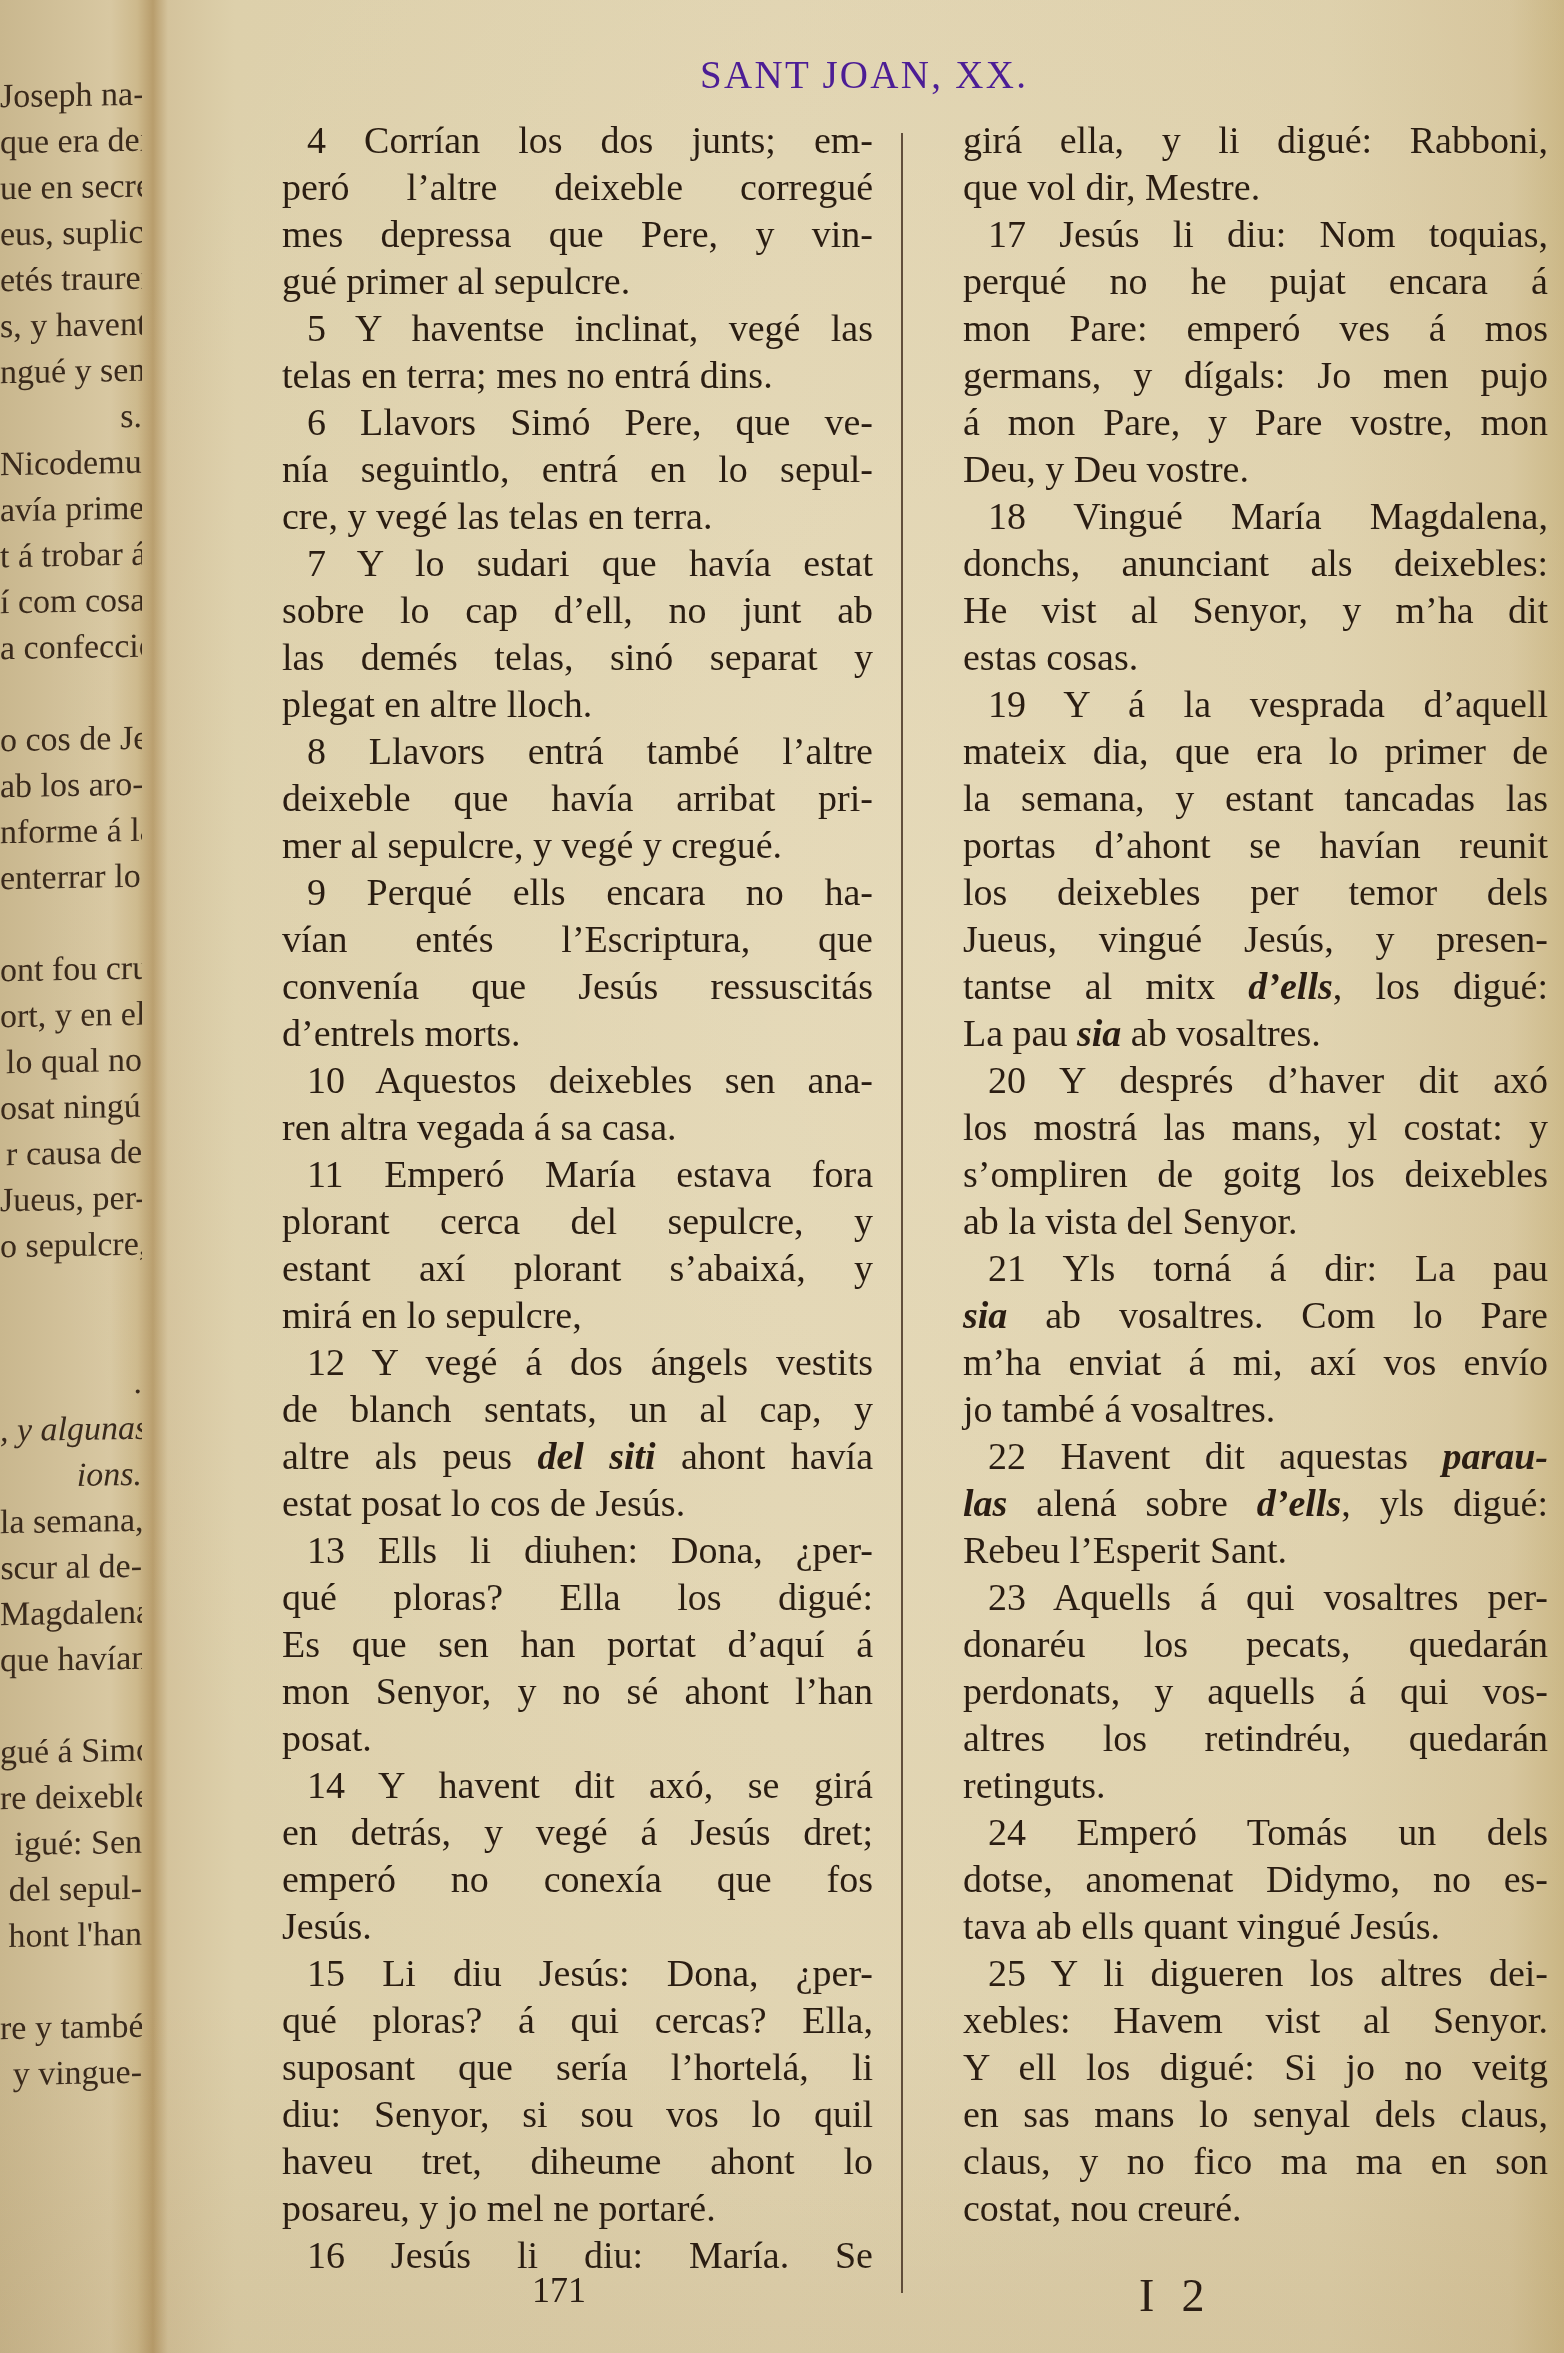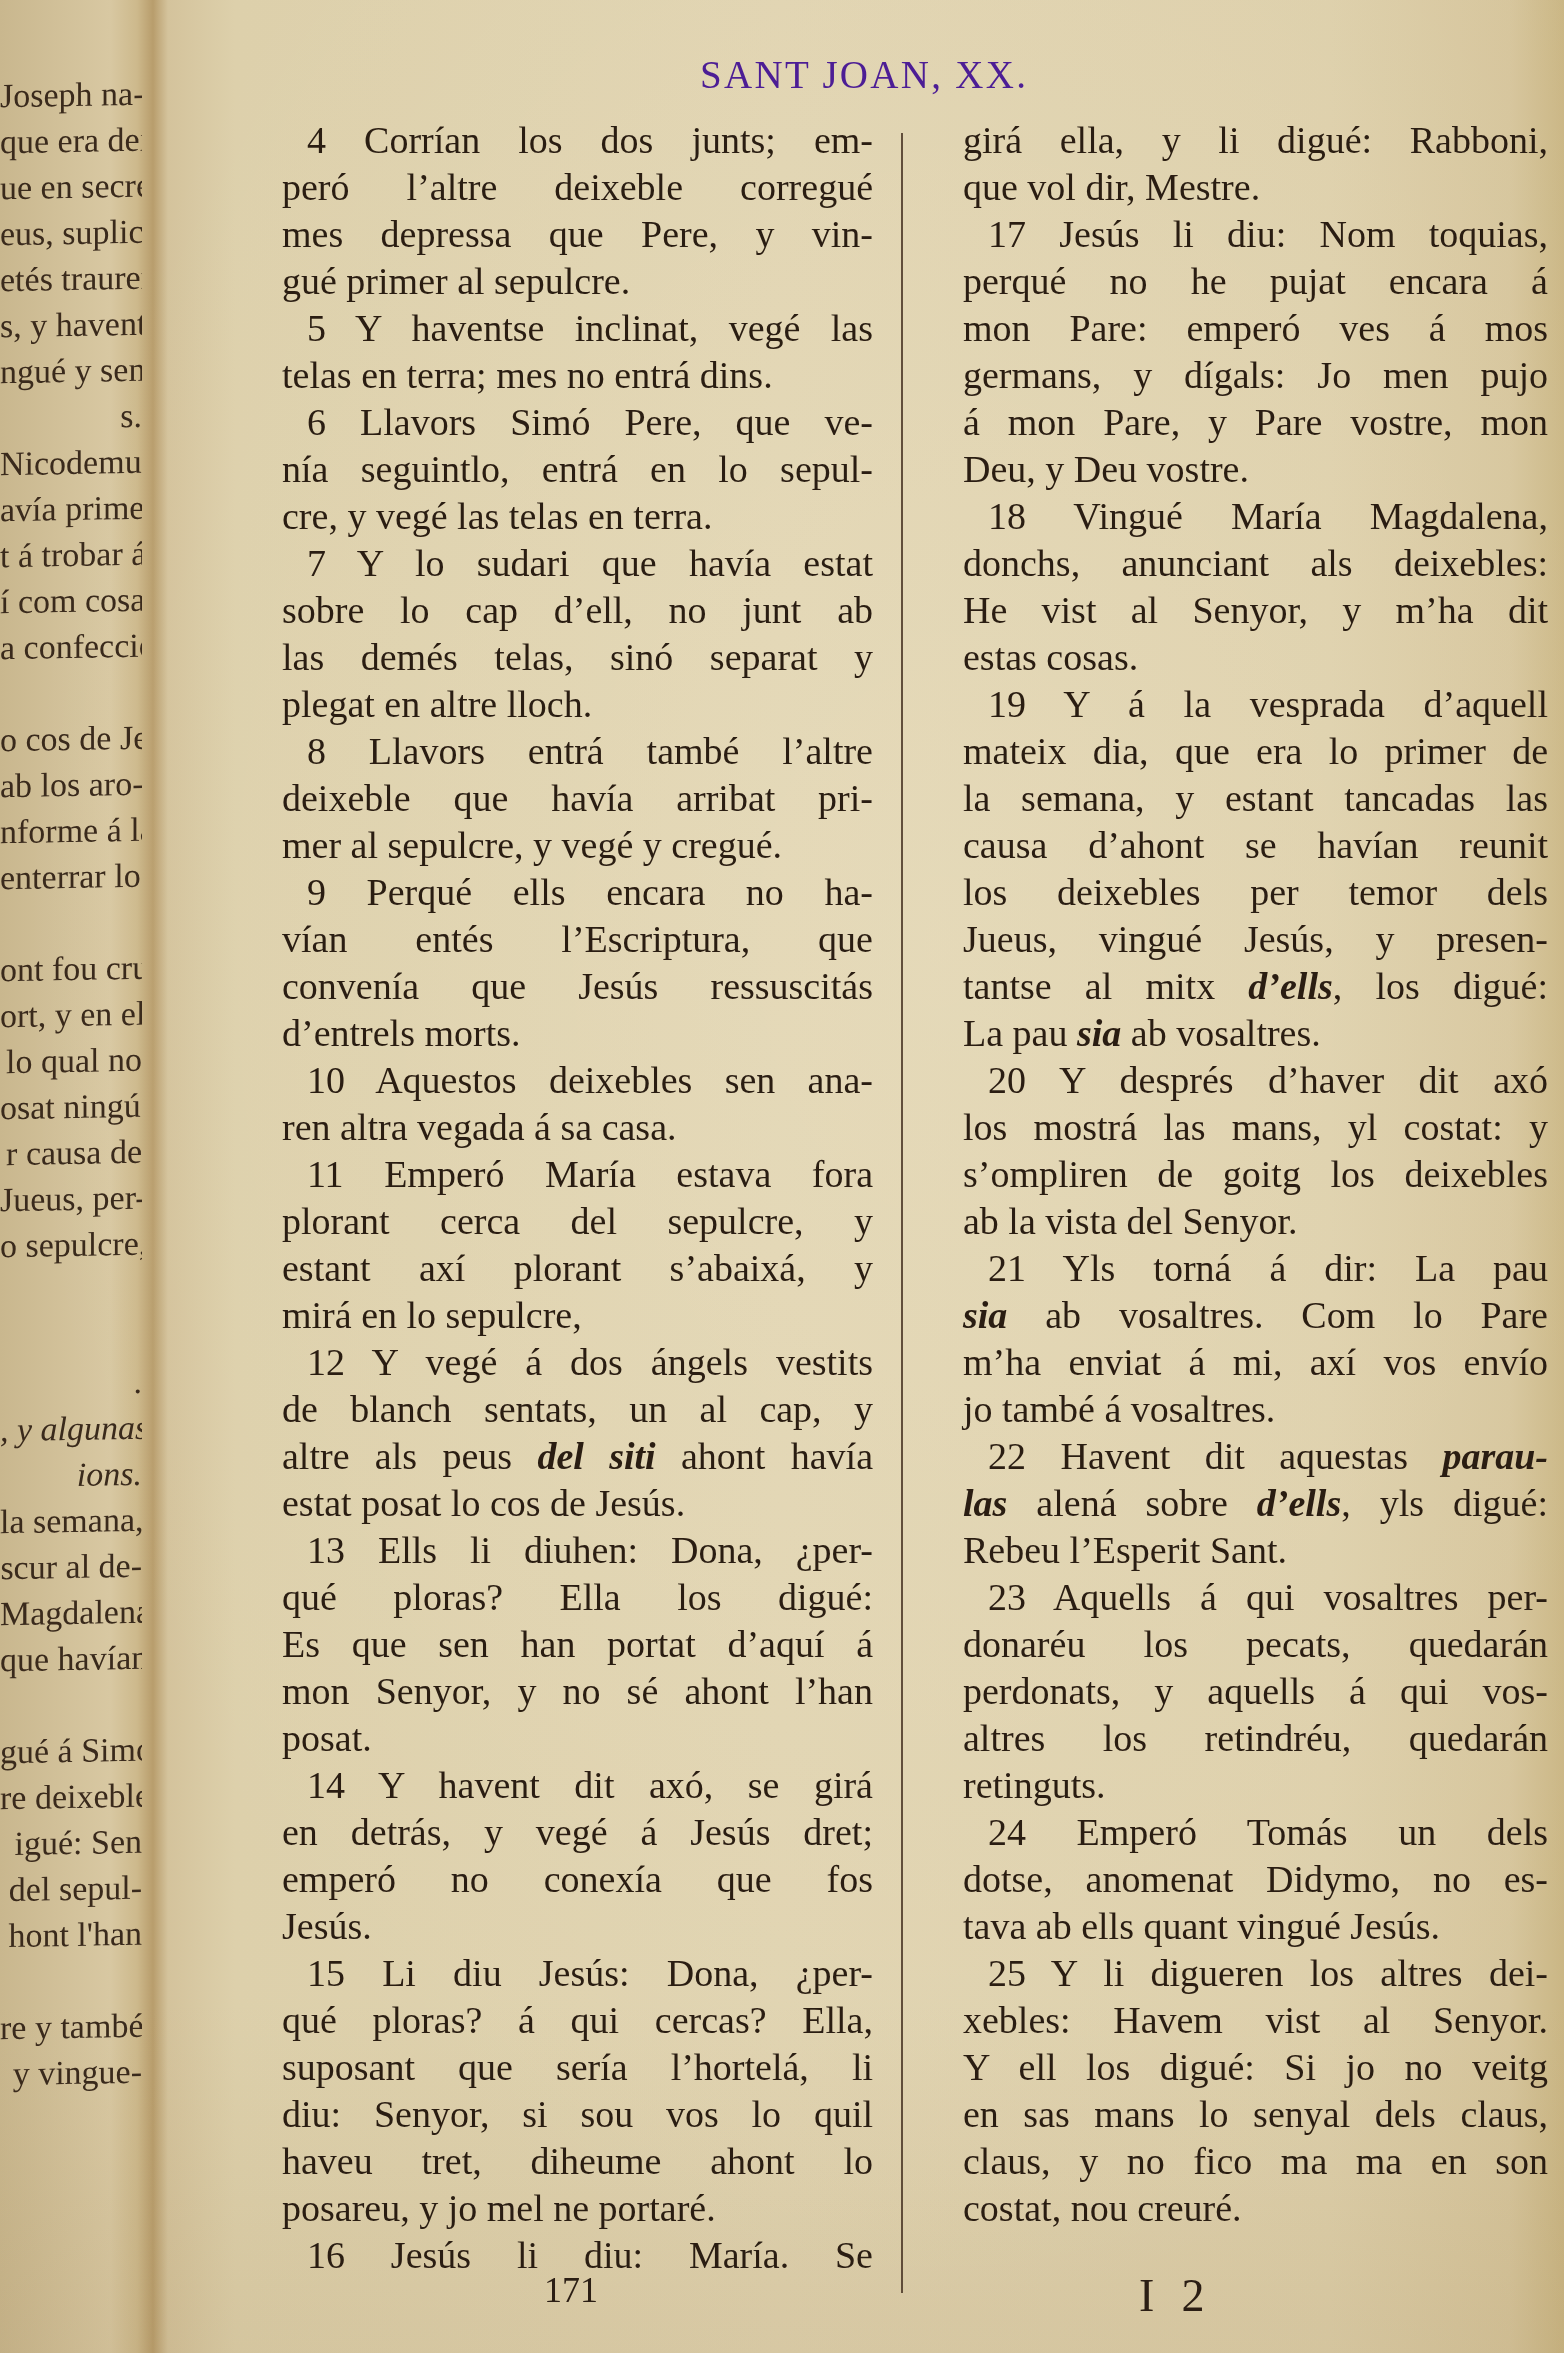--- a/index.html
+++ b/index.html
@@ -50,21 +50,21 @@
   .line em { font-style: italic; font-weight: bold; }
 
   .divider {
     position: absolute; left: 901px; top: 133px; width: 1.6px; height: 2160px;
     background: #4a3626; opacity: 0.85;
   }
 
   .page-number {
     position: absolute; top: 2269px; font-size: 36px; color: #2b1e14;
   }
-  .pn-main { left: 532px; margin-left: 12px; }
+  .pn-main { left: 532px; }
   .signature { left: 1139px; font-size: 46px; letter-spacing: 7.8px; }
 </style>
 </head>
 <body>
 
 <div class="page-bg"></div>
 
 <div class="left-fragment" id="left-fragment">
     <div class="ln">Joseph na-</div>
     <div class="ln">que era dei-</div>
@@ -172,21 +172,21 @@
     <span class="line"><span>germans, y dígals: Jo men pujo</span></span>
     <span class="line"><span>á mon Pare, y Pare vostre, mon</span></span>
     <span class="line last"><span>Deu, y Deu vostre.</span></span>
     <span class="line indent"><span>18 Vingué María Magdalena,</span></span>
     <span class="line"><span>donchs, anunciant als deixebles:</span></span>
     <span class="line"><span>He vist al Senyor, y m’ha dit</span></span>
     <span class="line last"><span>estas cosas.</span></span>
     <span class="line indent"><span>19 Y á la vesprada d’aquell</span></span>
     <span class="line"><span>mateix dia, que era lo primer de</span></span>
     <span class="line"><span>la semana, y estant tancadas las</span></span>
-    <span class="line"><span>causa d’ahont se havían reunit</span></span>
+    <span class="line"><span>portas d’ahont se havían reunit</span></span>
     <span class="line"><span>los deixebles per temor dels</span></span>
     <span class="line"><span>Jueus, vingué Jesús, y presen-</span></span>
     <span class="line"><span>tantse al mitx </span><em>d’ells</em><span>, los digué:</span></span>
     <span class="line last"><span>La pau </span><em>sia</em><span> ab vosaltres.</span></span>
     <span class="line indent"><span>20 Y després d’haver dit axó</span></span>
     <span class="line"><span>los mostrá las mans, yl costat: y</span></span>
     <span class="line"><span>s’ompliren de goitg los deixebles</span></span>
     <span class="line last"><span>ab la vista del Senyor.</span></span>
     <span class="line indent"><span>21 Yls torná á dir: La pau</span></span>
     <span class="line"><em>sia</em><span> ab vosaltres. Com lo Pare</span></span>

